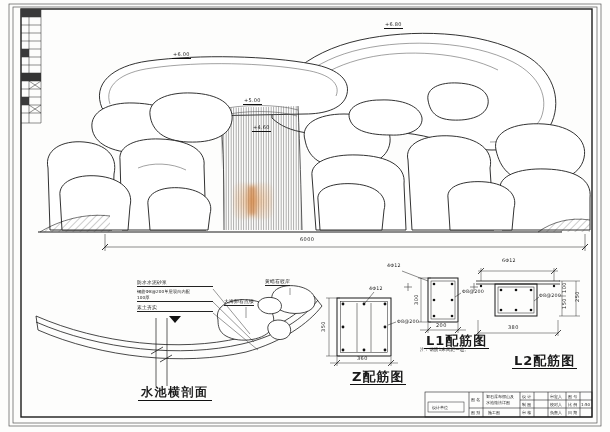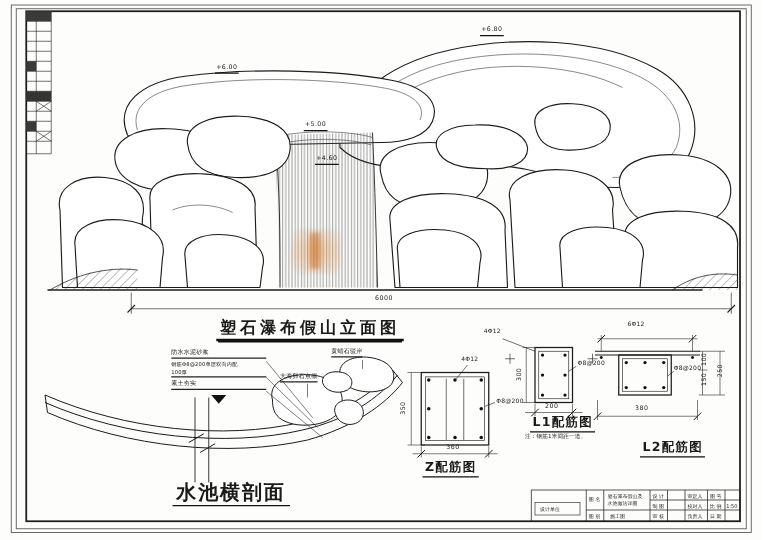--- a/index.html
+++ b/index.html
@@ -7,23 +7,23 @@
         font-family:"DejaVu Sans",sans-serif;color:#1a1a1a;}
   .abs{position:absolute;}
   .t{font-family:"DejaVu Sans",sans-serif;color:#1a1a1a;white-space:nowrap;line-height:1;}
   .lv{font-size:5px;border-bottom:0.8px solid #111;padding:0 1px 1px 1px;letter-spacing:0.3px;}
   .dim{font-size:5px;letter-spacing:0.4px;}
   .lbl{font-size:4.8px;letter-spacing:0.2px;}
   .lbl2{font-size:4.2px;letter-spacing:0.1px;}
   .u{border-bottom:0.7px solid #222;padding-bottom:0.5px;}
   .main-title{font-size:13px;font-weight:bold;letter-spacing:3px;border-bottom:2px solid #111;
               padding:0 3px 2px 3px;box-shadow:0 2.5px 0 -1.5px #111;}
-  .sec-title{font-size:16px;font-weight:bold;letter-spacing:1.5px;border-bottom:1.6px solid #111;
+  .sec-title{font-size:12px;font-weight:bold;letter-spacing:1.5px;border-bottom:1.6px solid #111;
              padding:0 3px 1.5px 3px;}
-  .sub-title{font-size:10px;font-weight:bold;letter-spacing:1px;border-bottom:1.3px solid #111;
+  .sub-title{font-size:13px;font-weight:bold;letter-spacing:1px;border-bottom:1.3px solid #111;
              padding:0 2px 1px 2px;}
   .note{font-size:4.5px;letter-spacing:0.1px;}
   .rot{transform:rotate(-90deg);transform-origin:center center;}
   .tb{font-size:4px;color:#222;}
   .wm{background:radial-gradient(ellipse at center, rgba(228,148,74,0.55) 0%, rgba(228,148,74,0.12) 75%);
       filter:blur(1.4px);border-radius:8px;}
   .wm-bar{background:rgba(198,112,42,0.5);filter:blur(1px);border-radius:2px;}
 </style>
 </head>
 <body>
@@ -189,35 +189,34 @@
     </g>
   </svg>
 
   <span class="abs t lv" style="left:384px;top:22px;">+6.80</span>
   <span class="abs t lv" style="left:172px;top:52px;">+6.00</span>
   <span class="abs t lv" style="left:243px;top:98px;">+5.00</span>
   <span class="abs t lv" style="left:252px;top:125px;">+4.60</span>
 
   <span class="abs t dim" style="left:300px;top:237px;">6000</span>
 
-  <span class="abs t main-title" style="left:173px;top:256px;">塑石瀑布假山立面图</span>
 
   <span class="abs t lbl u" style="left:137px;top:281px;width:76px;">防水水泥砂浆</span>
   <span class="abs t lbl2" style="left:137px;top:290px;">钢筋Φ8@200单层双向内配</span>
   <span class="abs t lbl2 u" style="left:137px;top:296px;width:76px;">100厚</span>
   <span class="abs t lbl u" style="left:137px;top:306px;width:76px;">素土夯实</span>
   <span class="abs t lbl u" style="left:265px;top:280px;">黄蜡石驳岸</span>
   <span class="abs t lbl u" style="left:224px;top:300px;">大海卵石点缀</span>
   <span class="abs t sec-title" style="left:138px;top:386px;">水池横剖面</span>
 
   <span class="abs t lbl" style="left:369px;top:287px;">4Φ12</span>
   <span class="abs t lbl" style="left:397px;top:320px;">Φ8@200</span>
   <span class="abs t dim" style="left:357px;top:356px;">360</span>
   <span class="abs t dim rot" style="left:318px;top:324px;">350</span>
-  <span class="abs t sub-title" style="left:338px;top:370px;">Z配筋图</span>
+  <span class="abs t sub-title" style="left:350px;top:370px;">Z配筋图</span>
 
   <span class="abs t lbl" style="left:387px;top:264px;">4Φ12</span>
   <span class="abs t lbl" style="left:462px;top:290px;">Φ8@200</span>
   <span class="abs t dim rot" style="left:411px;top:297px;">300</span>
   <span class="abs t dim" style="left:436px;top:323px;">200</span>
   <span class="abs t sub-title" style="left:424px;top:334px;">L1配筋图</span>
   <span class="abs t note" style="left:420px;top:348px;">注：钢筋1米间距一道。</span>
 
   <span class="abs t lbl" style="left:502px;top:259px;">6Φ12</span>
   <span class="abs t lbl" style="left:539px;top:294px;">Φ8@200</span>

